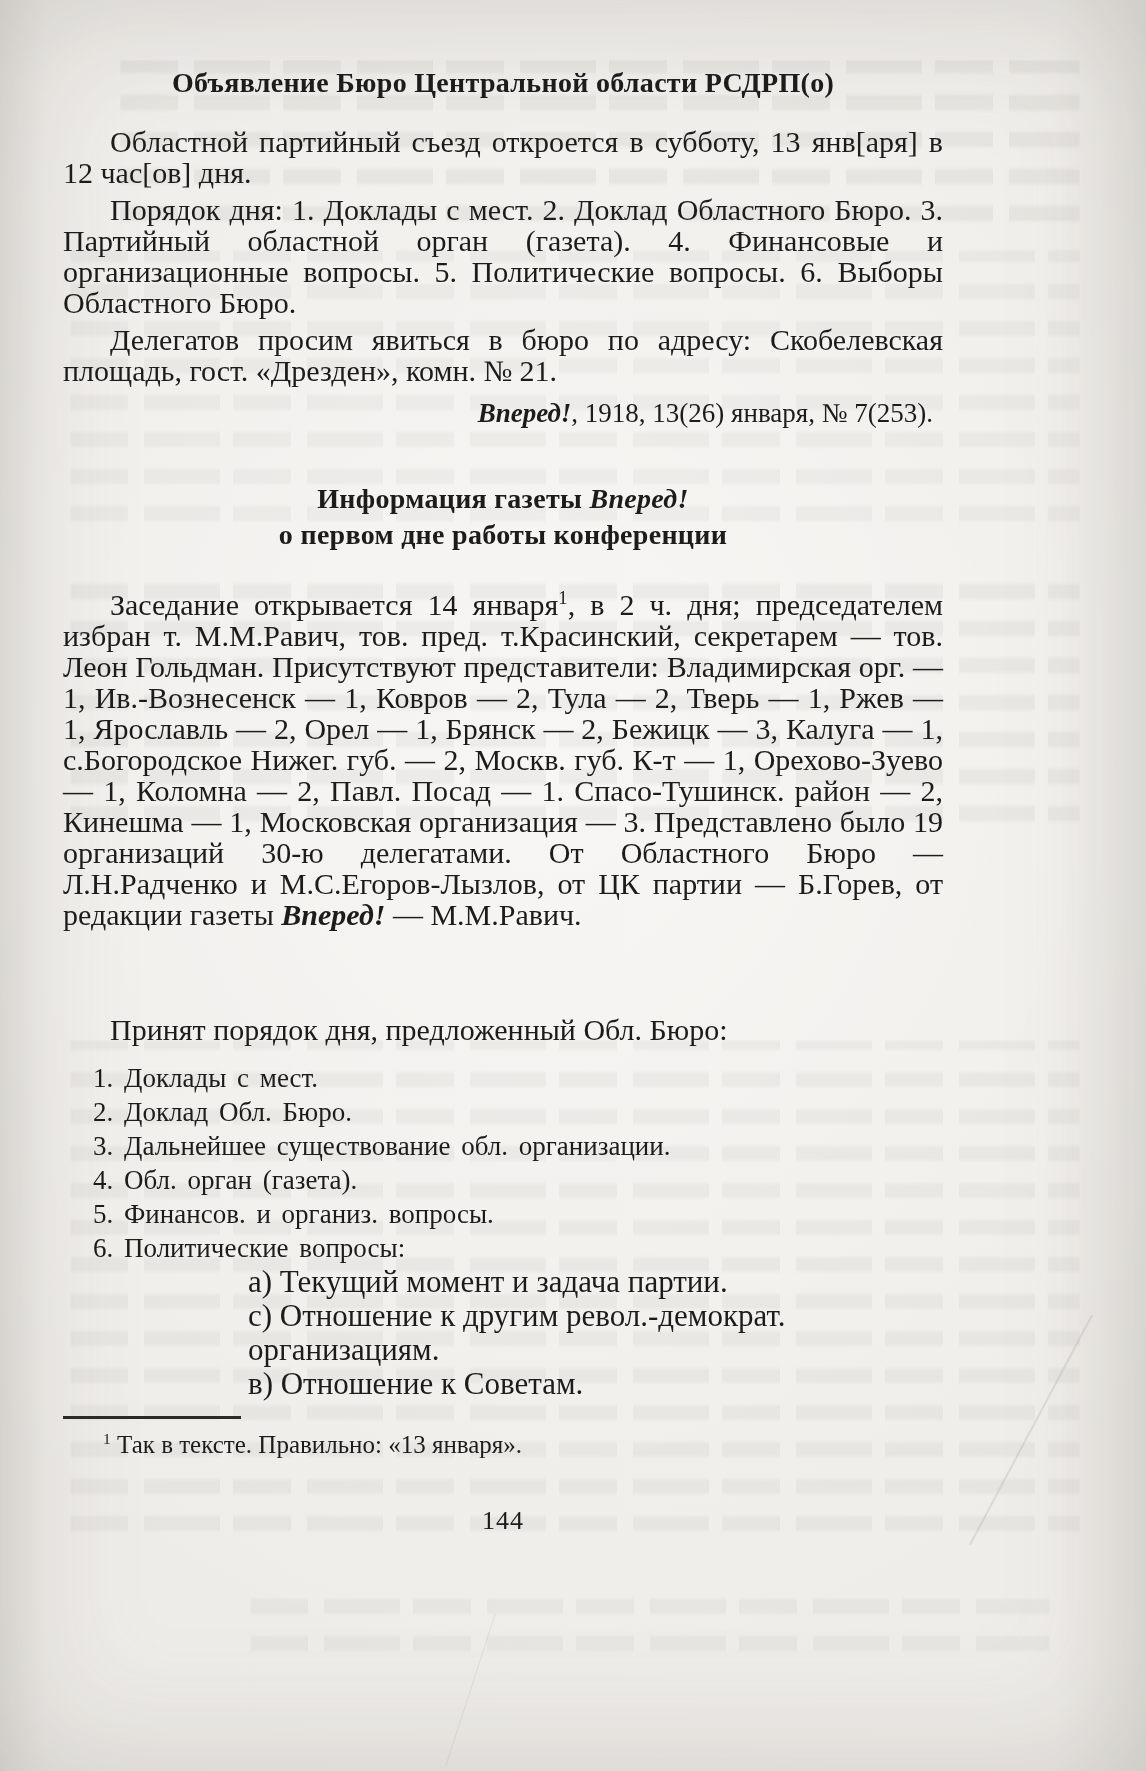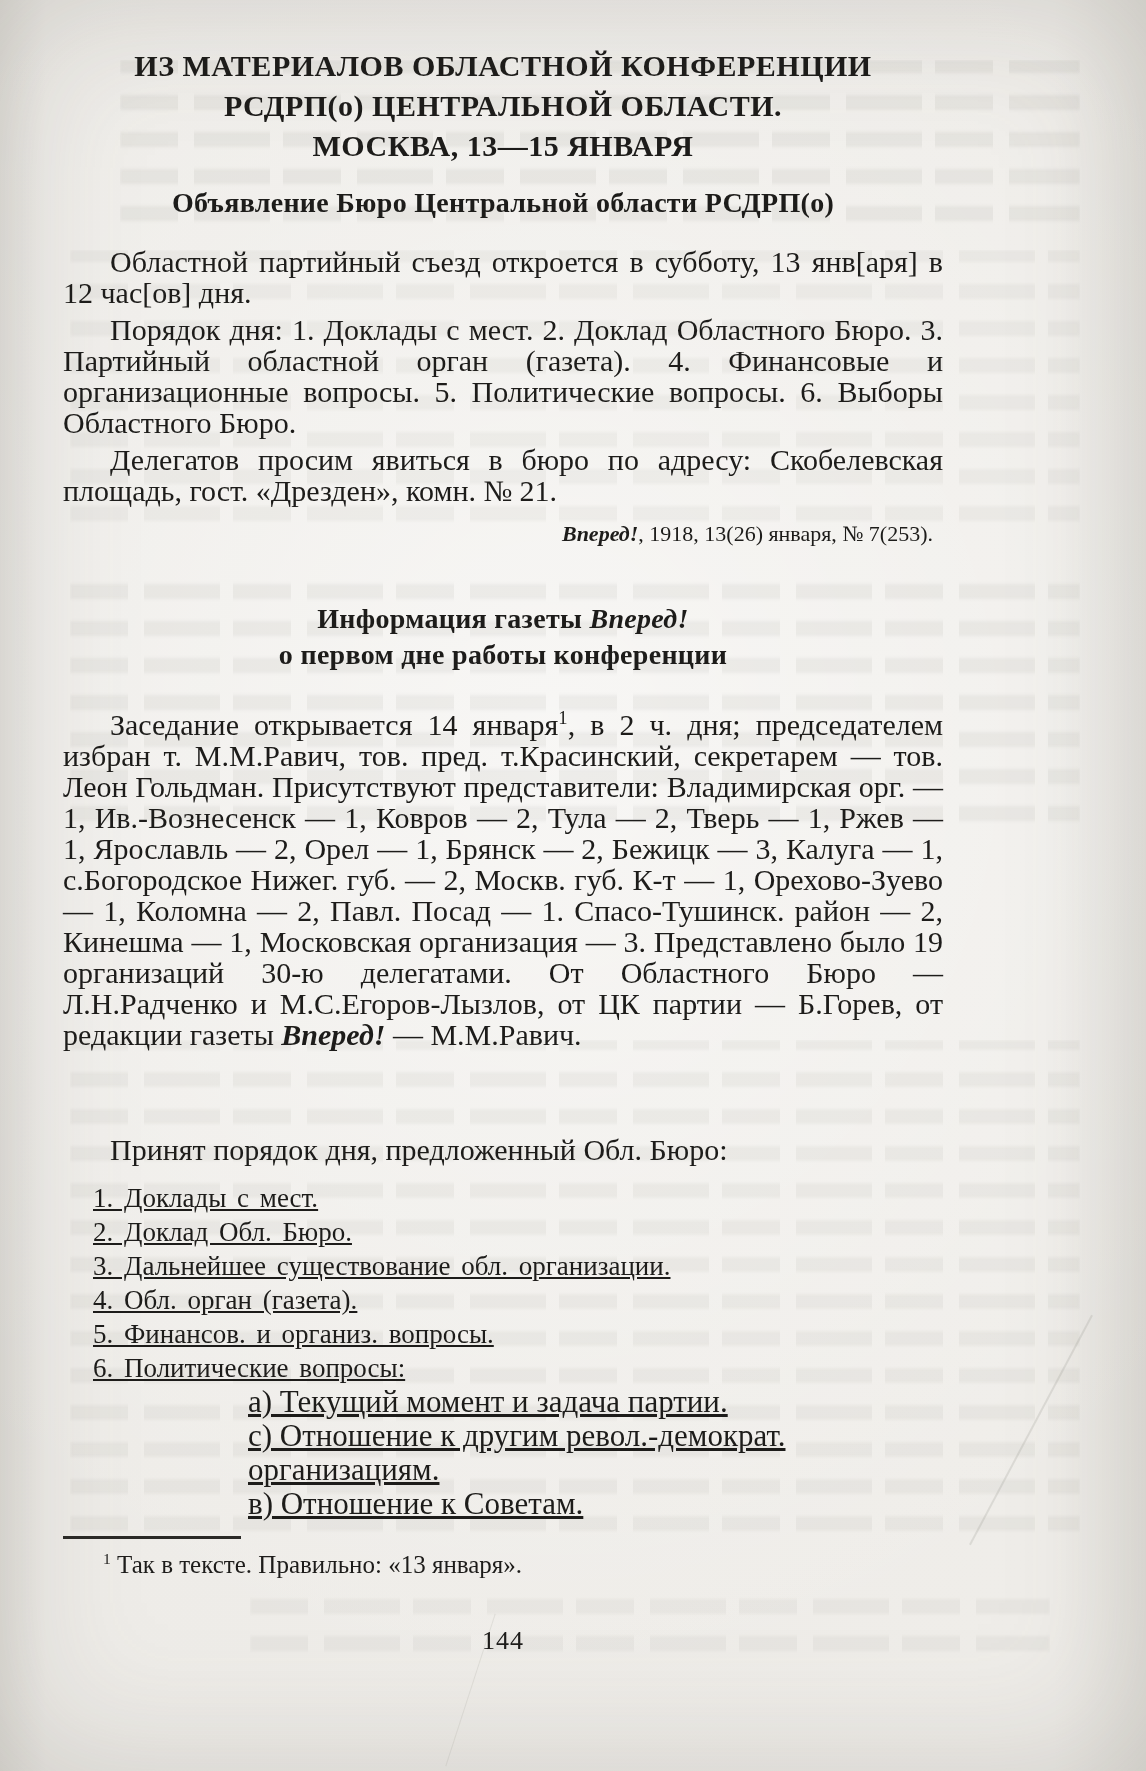--- a/index.html
+++ b/index.html
@@ -67,36 +67,36 @@
   .p-first { margin-top: 26px; }
   .signature {
     margin: 16px 10px 0 0;
     font-size: 27px;
     font-style: italic;
     text-align: right;
     line-height: 31px;
   }
   .source {
     margin: 12px 10px 0 0;
-    font-size: 22px;
+    font-size: 27px;
     text-align: right;
     line-height: 31px;
   }
   .bi { font-weight: bold; font-style: italic; }
   .heading2 {
     margin: 52px 0 0 0;
     font-size: 28px; font-weight: bold;
     line-height: 36px;
     text-align: center;
     letter-spacing: 0.3px;
   }
   .heading2 .h2line { display: block; }
   .report-p { margin-top: 36px; }
   .agenda-intro { margin-top: 84px; }
-  .agenda { margin-top: 16px; text-decoration: underline; }
+  .agenda { margin-top: 16px; }
   .agenda-item {
     font-size: 27px;
     line-height: 34px;
     margin-left: 30px;
     word-spacing: 4px;
   }
   .agenda-sub {
     font-size: 31px;
     line-height: 34px;
     margin-left: 185px;
@@ -132,25 +132,20 @@
   <div class="ghost" style="left:120px; top:60px; width:960px; height:170px; opacity:.55;"></div>
   <div class="ghost" style="left:70px; top:250px; width:1010px; height:280px; opacity:.4;"></div>
   <div class="ghost" style="left:70px; top:580px; width:1010px; height:250px; opacity:.5;"></div>
   <div class="ghost" style="left:70px; top:1040px; width:1010px; height:500px; opacity:.45;"></div>
   <div class="ghost" style="left:250px; top:1580px; width:800px; height:80px; opacity:.4;"></div>
   <div class="scratch" style="left:1030px; top:1300px; width:2px; height:260px; transform: rotate(28deg); opacity:.5;"></div>
   <div class="scratch" style="left:470px; top:1610px; width:1px; height:160px; transform: rotate(18deg); opacity:.4;"></div>
 
   <div class="content">
 
-    <h1 class="title">
-      <span class="tline">ИЗ МАТЕРИАЛОВ ОБЛАСТНОЙ КОНФЕРЕНЦИИ</span>
-      <span class="tline">РСДРП(о) ЦЕНТРАЛЬНОЙ ОБЛАСТИ.</span>
-      <span class="tline">МОСКВА, 13—15 ЯНВАРЯ</span>
-    </h1>
 
     <h2 class="subtitle">Объявление Бюро Центральной области РСДРП(о)</h2>
 
     <p class="body indent p-first">Областной партийный съезд откроется в субботу, 13 янв[аря] в 12 час[ов] дня.</p>
 
 
     <p class="body indent">Порядок дня: 1. Доклады с мест. 2. Доклад Областного Бюро. 3. Партийный областной орган (газета). 4. Финансовые и организационные вопросы. 5. Политические вопросы. 6. Выборы Областного Бюро.</p>
 
     <p class="body indent">Делегатов просим явиться в бюро по адресу: Скобелевская площадь, гост. «Дрезден», комн. № 21.</p>
 

